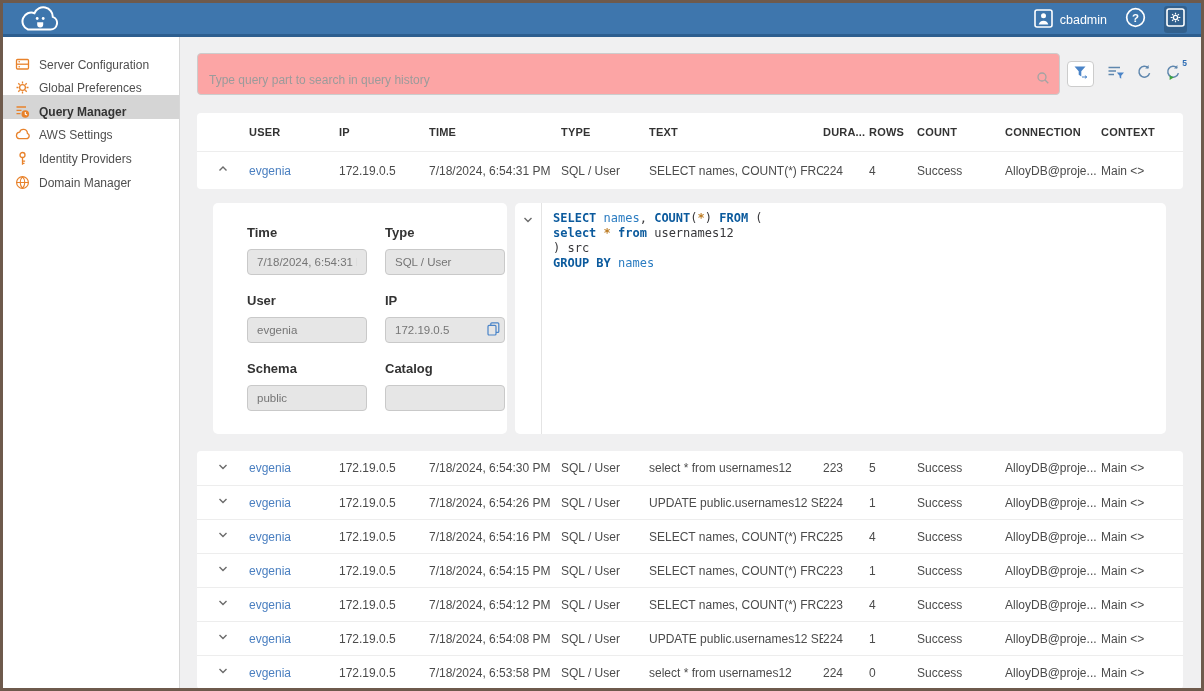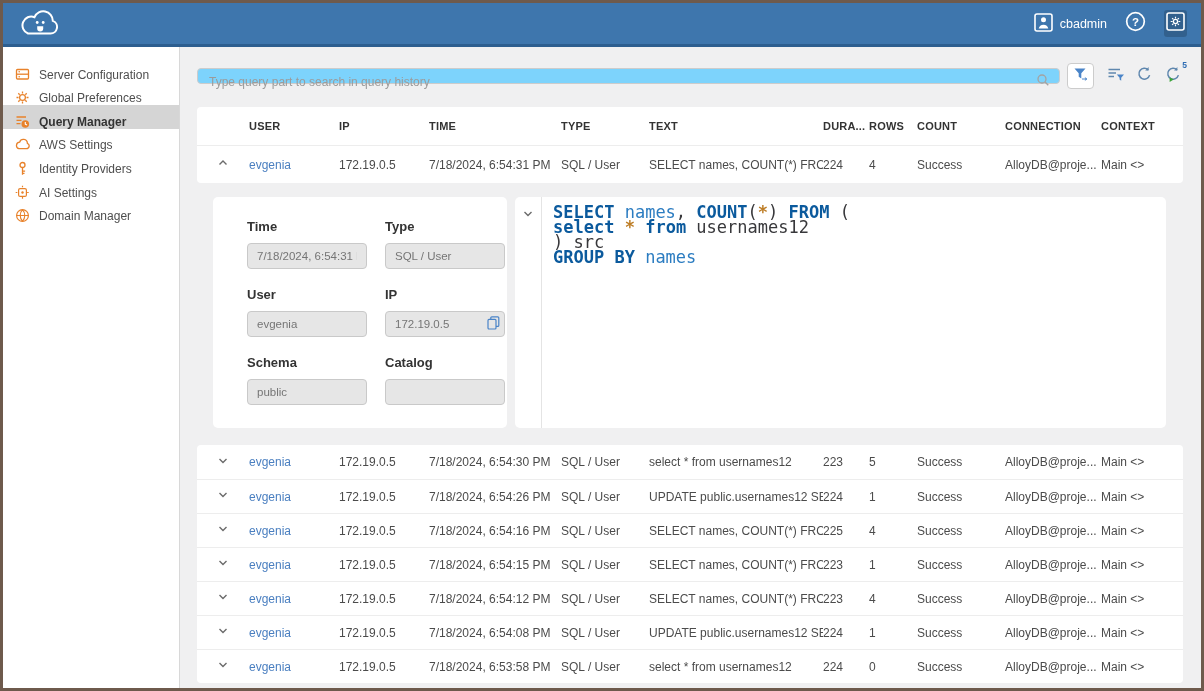--- a/index.html
+++ b/index.html
@@ -5,38 +5,38 @@
   * { margin:0; padding:0; box-sizing:border-box; }
   html,body { width:1204px; height:691px; }
   body {
     font-family:"Liberation Sans", sans-serif;
     border:3px solid #6e5a4c;
     background:#f0f0f1;
     display:flex; flex-direction:column;
     overflow:hidden;
   }
   
-  .topbar { height:44px; flex:0 0 auto; background:#3e76ad; border-bottom:3px solid #2d5e8f;
-            display:flex; align-items:center; padding:0 14px; }
+  .topbar { height:34px; flex:0 0 auto; background:#3e76ad; border-bottom:3px solid #2d5e8f;
+            display:flex; align-items:flex-end; padding:0 14px; }
   .logo { display:flex; align-items:center; }
   .tb-right { margin-left:auto; display:flex; align-items:center; gap:16px; }
   .tb-user { display:flex; align-items:center; gap:7px; color:#fff; font-size:12.5px; }
   .tb-btn { display:flex; align-items:center; justify-content:center; padding:2px; border-radius:3px; cursor:pointer; }
   .tb-btn.active { background:rgba(0,0,0,.18); }
   
   .main { flex:1; display:flex; min-height:0; }
   .sidebar { width:177px; flex:0 0 auto; background:#fff; border-right:1px solid #d8d8d8; padding-top:11px; }
   .side-item { display:flex; align-items:flex-end; gap:9px; height:23.6px; padding:0 8px 0 12px;
                font-size:12px; color:#4e4e4e; cursor:pointer; white-space:nowrap; }
   .side-item.selected { background:#d5d5d5; color:#333; font-weight:bold; }
   .side-icon { width:15px; height:15px; display:flex; align-items:center; justify-content:center; flex:0 0 auto; }
   .content { flex:1; min-width:0; padding:16px 18px 0 17px; display:flex; flex-direction:column; }
   
   .toolbar { display:flex; align-items:center; flex:0 0 auto; }
-  .search-box { flex:1; height:16px; background:#7dd3fc; border:1px solid #ccc; border-radius:4px;
+  .search-box { flex:1; height:42px; background:#fca5a5; border:1px solid #ccc; border-radius:4px;
                 display:flex; align-items:center; padding:12px 9px 0 11px; }
   .search-box input { border:none; outline:none; flex:1; font-size:12px; color:#444; background:transparent;
                       font-family:"Liberation Sans", sans-serif; }
   .search-box input::placeholder { color:#9b9b9b; }
   .filter-btn { width:27px; height:26px; margin-left:7px; background:#fff; border:1px solid #ccc; border-radius:4px;
                 display:flex; align-items:center; justify-content:center; cursor:pointer; }
   .tool-icons { display:flex; align-items:center; gap:11px; margin-left:13px; }
   .tool-btn { display:flex; align-items:center; justify-content:center; cursor:pointer; position:relative; }
   .tool-badge { position:absolute; top:-5px; right:-4px; font-size:8.5px; font-weight:bold; color:#2f6db4; }
   
@@ -61,21 +61,21 @@
   .field-label { font-size:13px; font-weight:bold; color:#333; margin-bottom:9px; }
   .f-input-wrap { position:relative; }
   .f-input { width:100%; height:26px; background:#e6e6e6; border:1px solid #c9c9c9; border-radius:4px;
              font-size:11.5px; color:#757575; padding:0 9px; font-family:"Liberation Sans", sans-serif; }
   .copy-btn { position:absolute; right:3px; top:4px; width:18px; height:18px; border:none; background:transparent;
               display:flex; align-items:center; justify-content:center; cursor:pointer; padding:0; }
   .sql-card { flex:1; margin-left:8px; margin-right:17px; background:#fff; border-radius:5px;
               display:flex; overflow:hidden; }
   .sql-gutter { width:27px; flex:0 0 auto; border-right:1px solid #e4e4e4; padding-top:9px;
                 display:flex; justify-content:center; align-items:flex-start; }
-  .sql-code { padding:8px 11px; font-family:"DejaVu Sans Mono", monospace; font-size:17px; line-height:15px;
+  .sql-code { padding:8px 11px; font-family:"DejaVu Sans Mono", monospace; font-size:12px; line-height:15px;
               white-space:pre; }
   .tok-kw { color:#0b5a9d; font-weight:bold; }
   .tok-id { color:#2b7cc1; }
   .tok-pl { color:#38383b; }
   .tok-st { color:#bd7d26; font-weight:bold; }
 </style>
 </head>
 <body>
 
 <div class="topbar">
@@ -164,30 +164,20 @@
             <svg width="15" height="15" viewBox="0 0 15 15">
               <circle cx="7.5" cy="4" r="2.5" fill="none" stroke="#e8822b" stroke-width="1.3"></circle>
               <path d="M7.5 6.5v7.2M7.5 10.2h2.6M7.5 12.4h2" stroke="#e8822b" stroke-width="1.3" fill="none"></path>
             </svg>
           </span>
           <span class="side-label">Identity Providers</span>
         </div>
         <div class="side-item">
           <span class="side-icon">
             <svg width="15" height="15" viewBox="0 0 15 15">
-              <rect x="3.6" y="3.6" width="7.8" height="7.8" rx="1.5" fill="none" stroke="#e8822b" stroke-width="1.2"></rect>
-              <circle cx="7.5" cy="7.5" r="1.2" fill="#e8822b"></circle>
-              <path d="M7.5 .7v2.2M7.5 12.1v2.2M.7 7.5h2.2M12.1 7.5h2.2" stroke="#e8822b" stroke-width="1.2" stroke-dasharray="1.6 1.1"></path>
-            </svg>
-          </span>
-          <span class="side-label">AI Settings</span>
-        </div>
-        <div class="side-item">
-          <span class="side-icon">
-            <svg width="15" height="15" viewBox="0 0 15 15">
               <circle cx="7.5" cy="7.5" r="5.9" fill="none" stroke="#e8822b" stroke-width="1.2"></circle>
               <path d="M1.6 7.5h11.8M7.5 1.6a8.8 8.8 0 0 1 0 11.8M7.5 1.6a8.8 8.8 0 0 0 0 11.8" fill="none" stroke="#e8822b" stroke-width="1.1"></path>
             </svg>
           </span>
           <span class="side-label">Domain Manager</span>
         </div>
       </div>
   </div>
 
   <div class="content">

